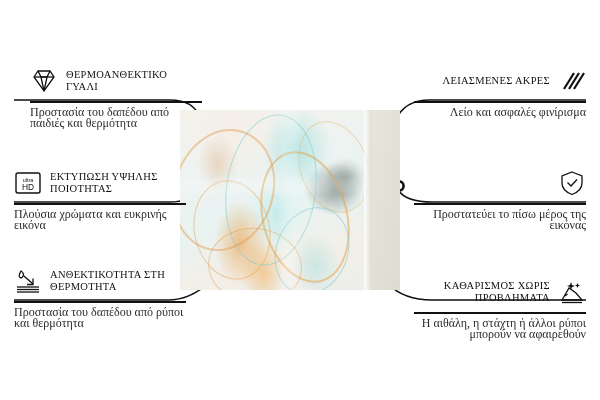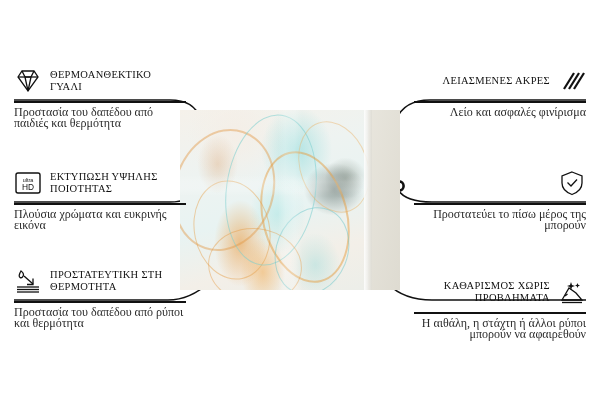--- a/index.html
+++ b/index.html
@@ -64,21 +64,21 @@
   }
   .feat.right .ttl{text-align:right;font-family:Liberation Serif, serif;}
   .feat .rule{height:1.6px;background:#111;margin-top:3px;width:100%;}
   .feat .sub{
     margin-top:4px;font-size:12px;line-height:11px;color:#2b2b2b;
     font-family:"Liberation Serif", serif;
   }
   .feat.right .sub{text-align:right;font-family:Liberation Serif, serif;}
   .ico{width:28px;height:26px;flex:0 0 28px;display:block;}
 
-  .f-l1{left:14px;top:64px;}
+  .f-l1{left:30px;top:64px;}
   .f-l2{left:14px;top:166px;}
   .f-l3{left:14px;top:264px;}
   .f-r1{left:414px;top:64px;}
   .f-r2{left:414px;top:166px;}
   .f-r3{left:414px;top:275px;}
 
   svg.conn{position:absolute;left:0;top:0;width:600px;height:400px;pointer-events:none;}
 </style>
 </head>
 <body>
@@ -156,21 +156,21 @@
       <span class="ico">
         <svg viewBox="0 0 28 26" width="28" height="26" fill="none" stroke="#111" stroke-width="1.3">
           <path d="M7 3 C10 5 10 7.5 8.5 9 C7 10.5 5 9.5 5.2 7.4 C5.4 5.6 6.2 4.2 7 3 Z"></path>
           <path d="M10 8 L19 16"></path>
             <path d="M19 10.5 V16.5 H13"></path>
           <path d="M3 19 H25"></path>
             <path d="M3 21.5 H25"></path>
             <path d="M3 24 H25"></path>
         </svg>
       </span>
-      <span class="ttl">ΠΡΟΣΤΑΤΕΥΤΙΚΗ ΣΤΗ ΘΕΡΜΟΤΗΤΑ</span>
+      <span class="ttl">ΑΝΘΕΚΤΙΚΟΤΗΤΑ ΣΤΗ ΘΕΡΜΟΤΗΤΑ</span>
     </div>
     <div class="rule"></div>
     <div class="sub">Προστασία του δαπέδου από ρύποι και θερμότητα</div>
   </div>
 
   <div class="feat right f-r1">
     <div class="head">
       <span class="ttl">ΛΕΙΑΣΜΕΝΕΣ ΑΚΡΕΣ</span>
       <span class="ico">
         <svg viewBox="0 0 28 26" width="28" height="26" stroke="#111" stroke-width="2.2" fill="none">
@@ -187,21 +187,21 @@
   <div class="feat right f-r2">
     <div class="head">
       <span class="ico">
         <svg viewBox="0 0 28 26" width="28" height="26" fill="none" stroke="#111" stroke-width="1.3">
           <path d="M14 2 L24 6 V13 C24 18.5 19.5 22.5 14 24.5 C8.5 22.5 4 18.5 4 13 V6 Z"></path>
           <path d="M9.5 12.5 L13 16 L19 9.5"></path>
         </svg>
       </span>
     </div>
     <div class="rule"></div>
-    <div class="sub">Προστατεύει το πίσω μέρος της μπορούν</div>
+    <div class="sub">Προστατεύει το πίσω μέρος της εικόνας</div>
   </div>
 
   <div class="feat right f-r3">
     <div class="head">
       <span class="ttl">ΚΑΘΑΡΙΣΜΟΣ ΧΩΡΙΣ ΠΡΟΒΛΗΜΑΤΑ</span>
       <span class="ico">
         <svg viewBox="0 0 28 26" width="28" height="26" fill="none" stroke="#111" stroke-width="1.3">
           <path d="M4 21 L11 9 L18 14 L24 21 Z"></path>
           <path d="M4 23.5 H24"></path>
           <path d="M7 17 L9.5 15"></path>

